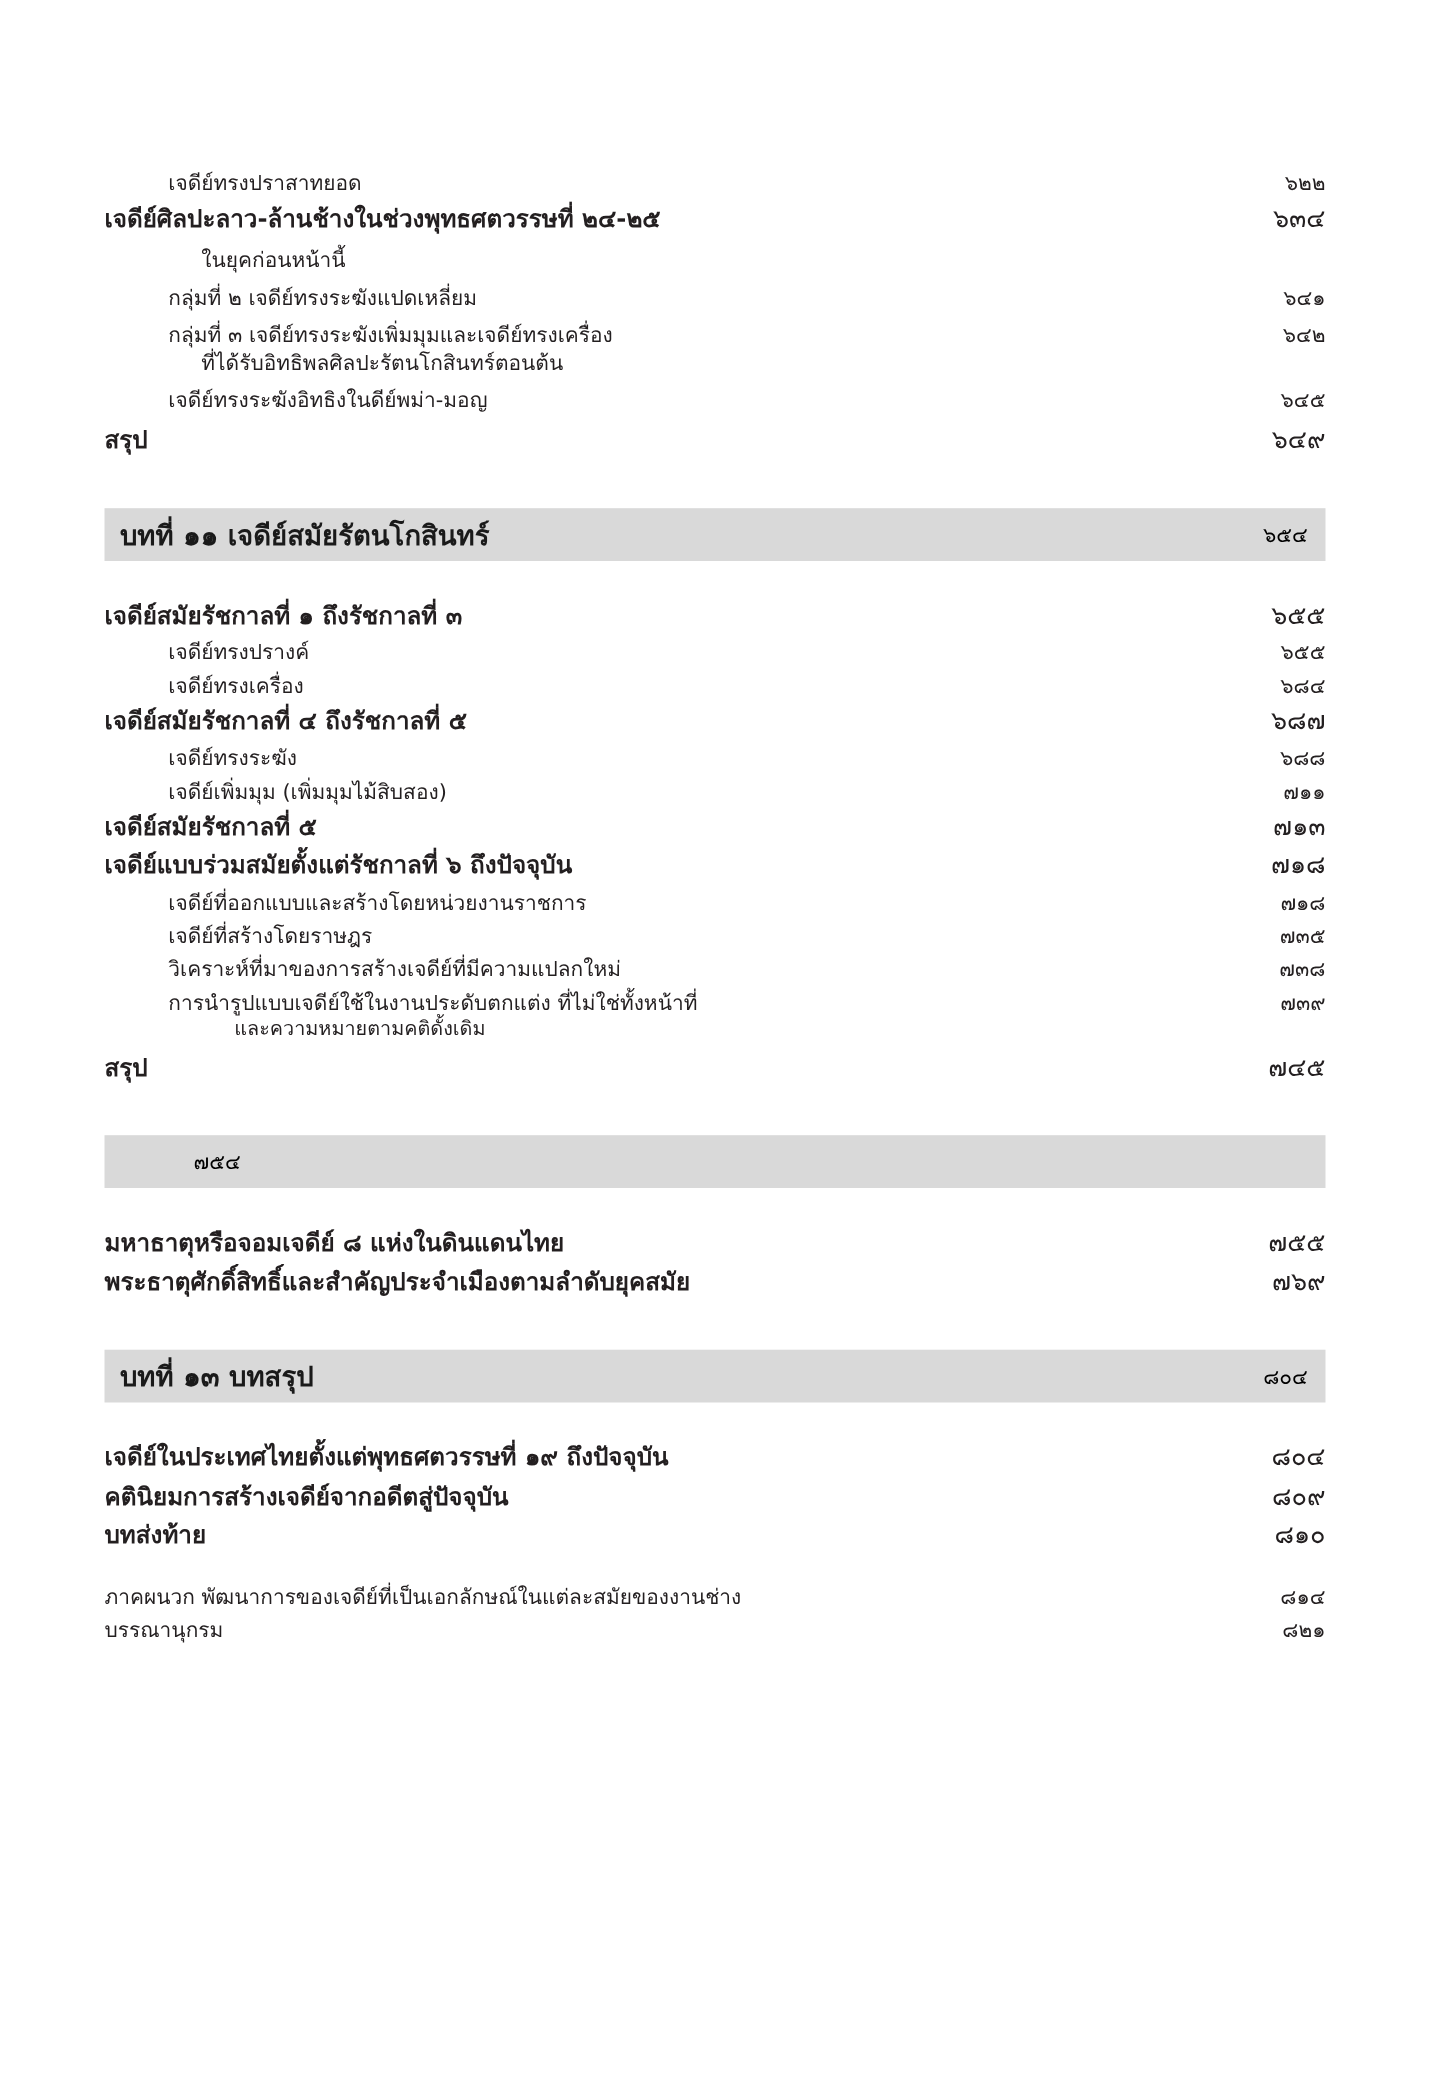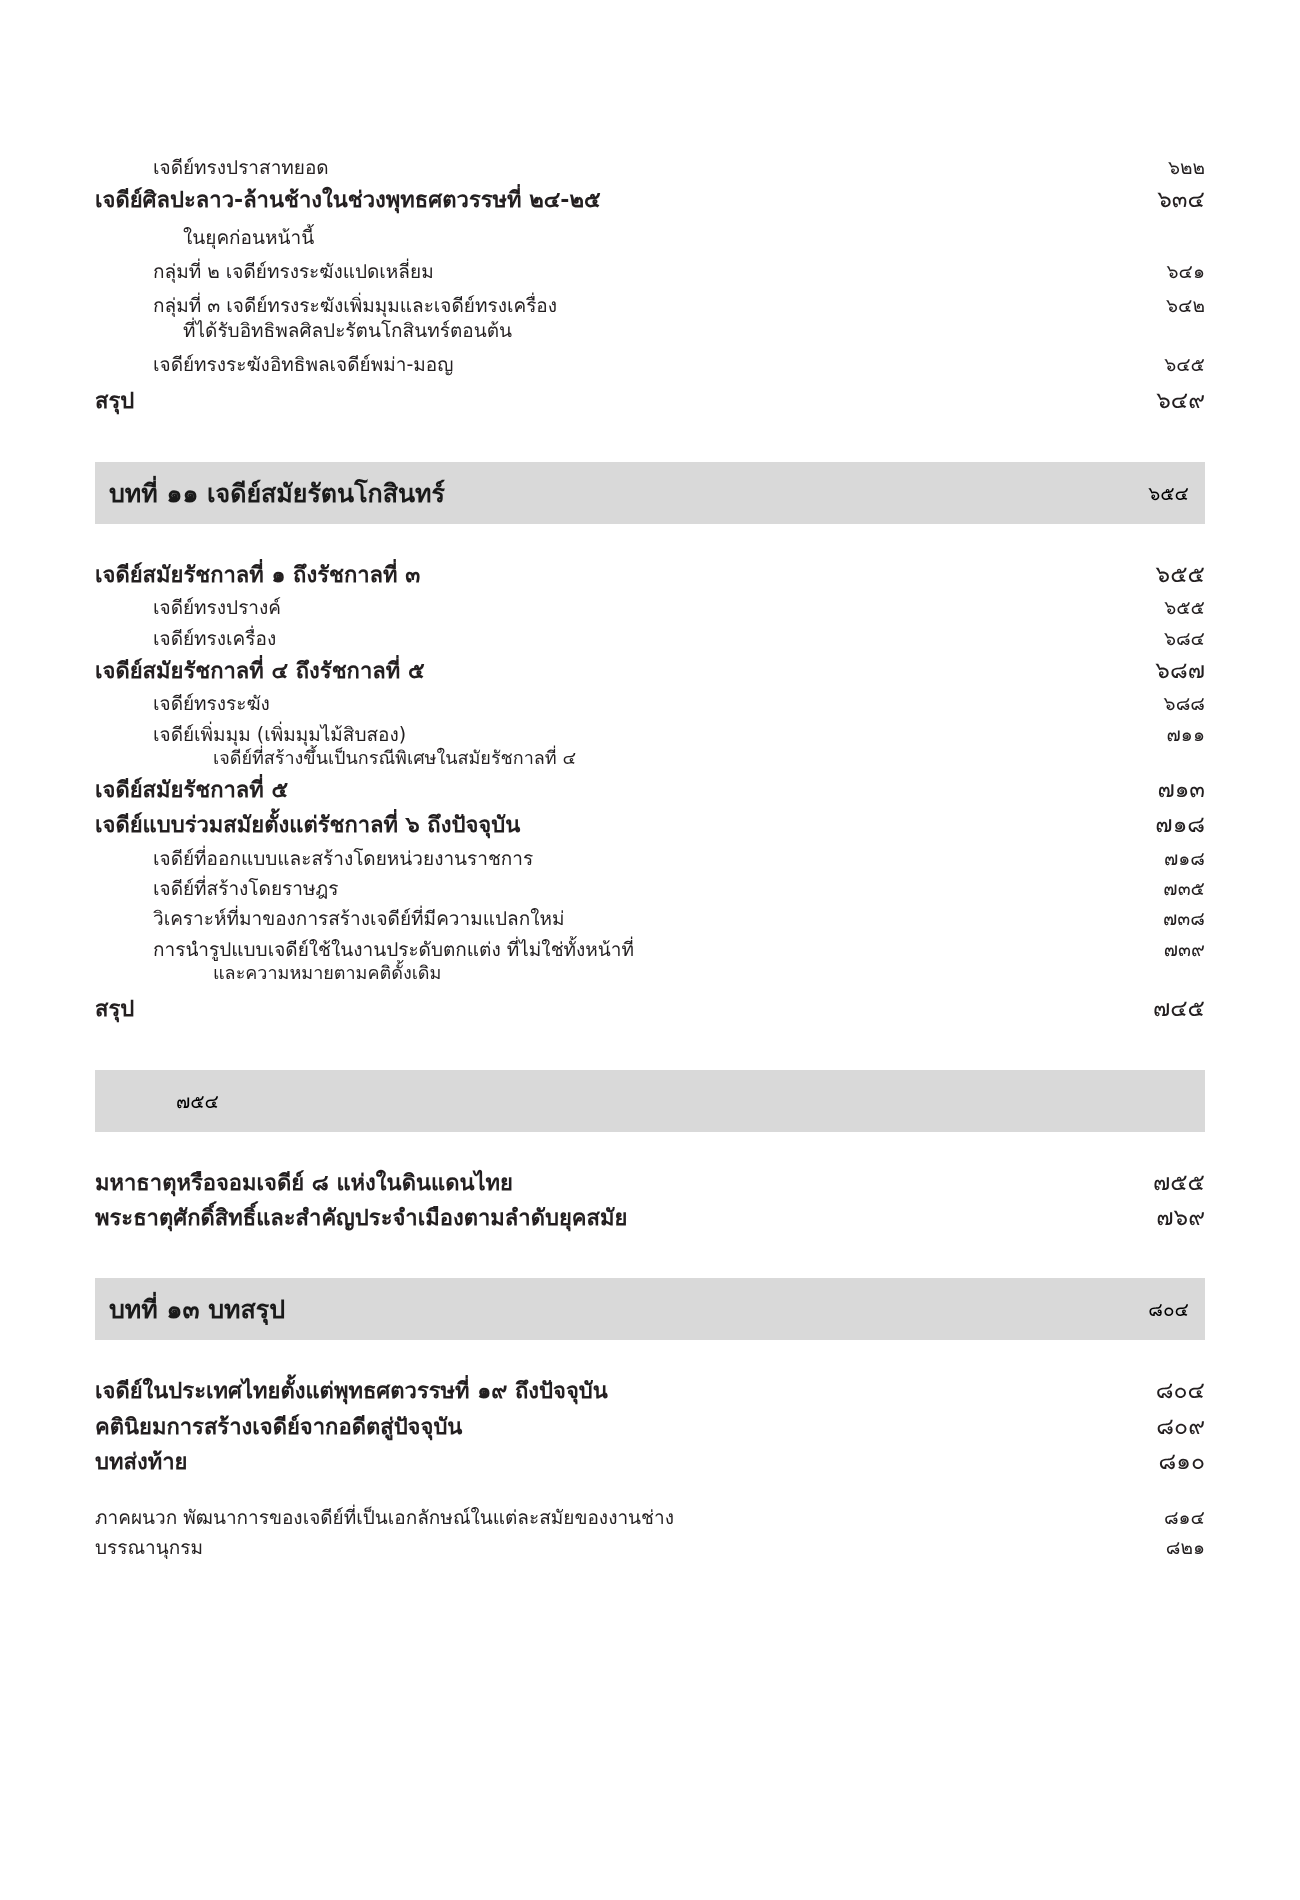--- a/index.html
+++ b/index.html
@@ -66,21 +66,21 @@
   .sp-28 { height: 28px; }
   .sp-36 { height: 36px; }
   .sp-46 { height: 46px; }
 
   
   .band {
     background: #d9d9d9;
     display: flex;
     align-items: center;
     justify-content: space-between;
-    height: 62px;
+    height: 48px;
     padding: 0 16px 0 14px;
     box-sizing: border-box;
     width: 100%;
   }
   .band .btxt {
     font-size: 25px;
     font-weight: bold;
     color: #1a1a1a;
   }
   .band .bpg {
@@ -120,21 +120,21 @@
 
     <div class="row lvl-1">
       <span class="txt">กลุ่มที่ ๓ เจดีย์ทรงระฆังเพิ่มมุมและเจดีย์ทรงเครื่อง</span>
       <span class="pg">๖๔๒</span>
     </div>
 
     <div class="cont">ที่ได้รับอิทธิพลศิลปะรัตนโกสินทร์ตอนต้น</div>
     <div class="sp-10"></div>
 
     <div class="row lvl-1">
-      <span class="txt">เจดีย์ทรงระฆังอิทธิพลเจดีย์พม่า-มอญ</span>
+      <span class="txt">เจดีย์ทรงระฆังอิทธิงในดีย์พม่า-มอญ</span>
       <span class="pg">๖๔๕</span>
     </div>
     <div class="sp-10"></div>
 
     <div class="row lvl-head">
       <span class="txt">สรุป</span>
       <span class="pg">๖๔๙</span>
     </div>
 
     <div class="sp-46"></div>
@@ -174,21 +174,20 @@
       <span class="txt">เจดีย์ทรงระฆัง</span>
       <span class="pg">๖๘๘</span>
     </div>
     <div class="sp-6"></div>
 
     <div class="row lvl-1">
       <span class="txt">เจดีย์เพิ่มมุม (เพิ่มมุมไม้สิบสอง)</span>
       <span class="pg">๗๑๑</span>
     </div>
 
-    <div class="cont deep">เจดีย์ที่สร้างขึ้นเป็นกรณีพิเศษในสมัยรัชกาลที่ ๔</div>
     <div class="sp-6"></div>
 
     <div class="row lvl-head">
       <span class="txt">เจดีย์สมัยรัชกาลที่ ๕</span>
       <span class="pg">๗๑๓</span>
     </div>
     <div class="sp-6"></div>
 
     <div class="row lvl-head">
       <span class="txt">เจดีย์แบบร่วมสมัยตั้งแต่รัชกาลที่ ๖ ถึงปัจจุบัน</span>

